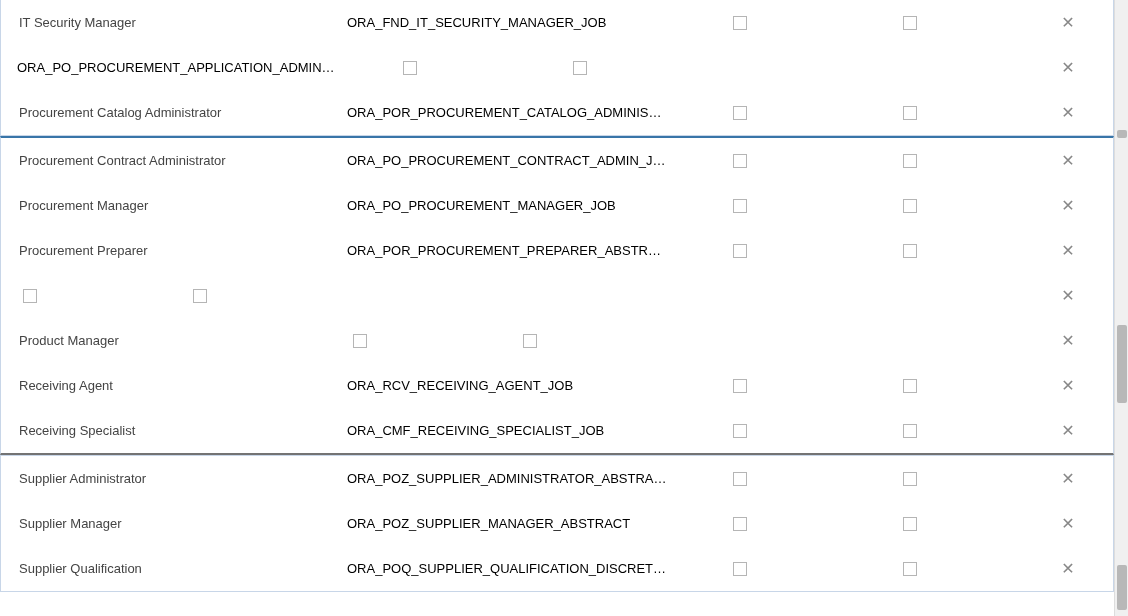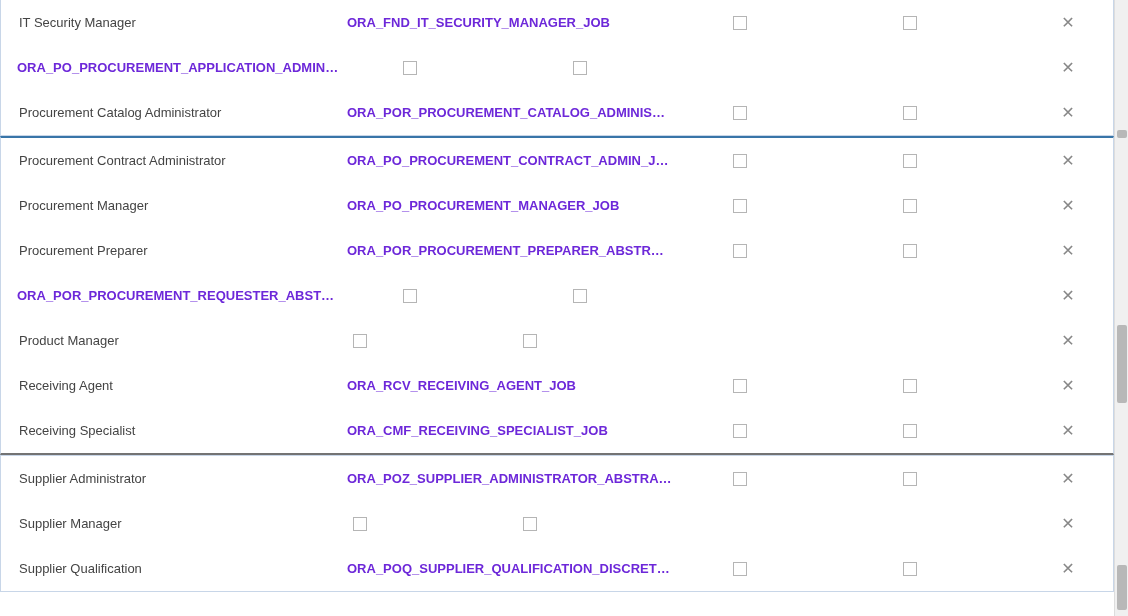--- a/index.html
+++ b/index.html
@@ -60,25 +60,24 @@
       width: 330px;
       padding-left: 12px;
       color: #444;
       white-space: nowrap;
       overflow: hidden;
       text-overflow: ellipsis;
     }
     .cell-code {
       width: 380px;
       padding-left: 10px;
-      color: #6d28d9;
+      color: #000000;
       white-space: nowrap;
       overflow: hidden;
       text-overflow: ellipsis;
-      font-weight: bold;
     }
     .cell-cb1 {
       width: 170px;
       display: flex;
       justify-content: flex-start;
       padding-left: 16px;
     }
     .cell-cb2 {
       width: 150px;
       display: flex;
@@ -192,21 +191,20 @@
             <span class="checkbox"></span>
           </div>
         <div class="cell-cb2">
             <span class="checkbox"></span>
           </div>
         <div class="cell-close">
             <span class="close-btn">✕</span>
           </div>
       </div>
       <div class="row">
-        <div class="cell-code">ORA_POR_PROCUREMENT_REQUESTER_ABST…</div>
         <div class="cell-cb1">
             <span class="checkbox"></span>
           </div>
         <div class="cell-cb2">
             <span class="checkbox"></span>
           </div>
         <div class="cell-close">
             <span class="close-btn">✕</span>
           </div>
       </div>
@@ -259,20 +257,21 @@
           </div>
         <div class="cell-cb2">
             <span class="checkbox"></span>
           </div>
         <div class="cell-close">
             <span class="close-btn">✕</span>
           </div>
       </div>
       <div class="row">
         <div class="cell-name">Supplier Manager</div>
+        <div class="cell-code">ORA_POZ_SUPPLIER_MANAGER_ABSTRACT</div>
         <div class="cell-cb1">
             <span class="checkbox"></span>
           </div>
         <div class="cell-cb2">
             <span class="checkbox"></span>
           </div>
         <div class="cell-close">
             <span class="close-btn">✕</span>
           </div>
       </div>

